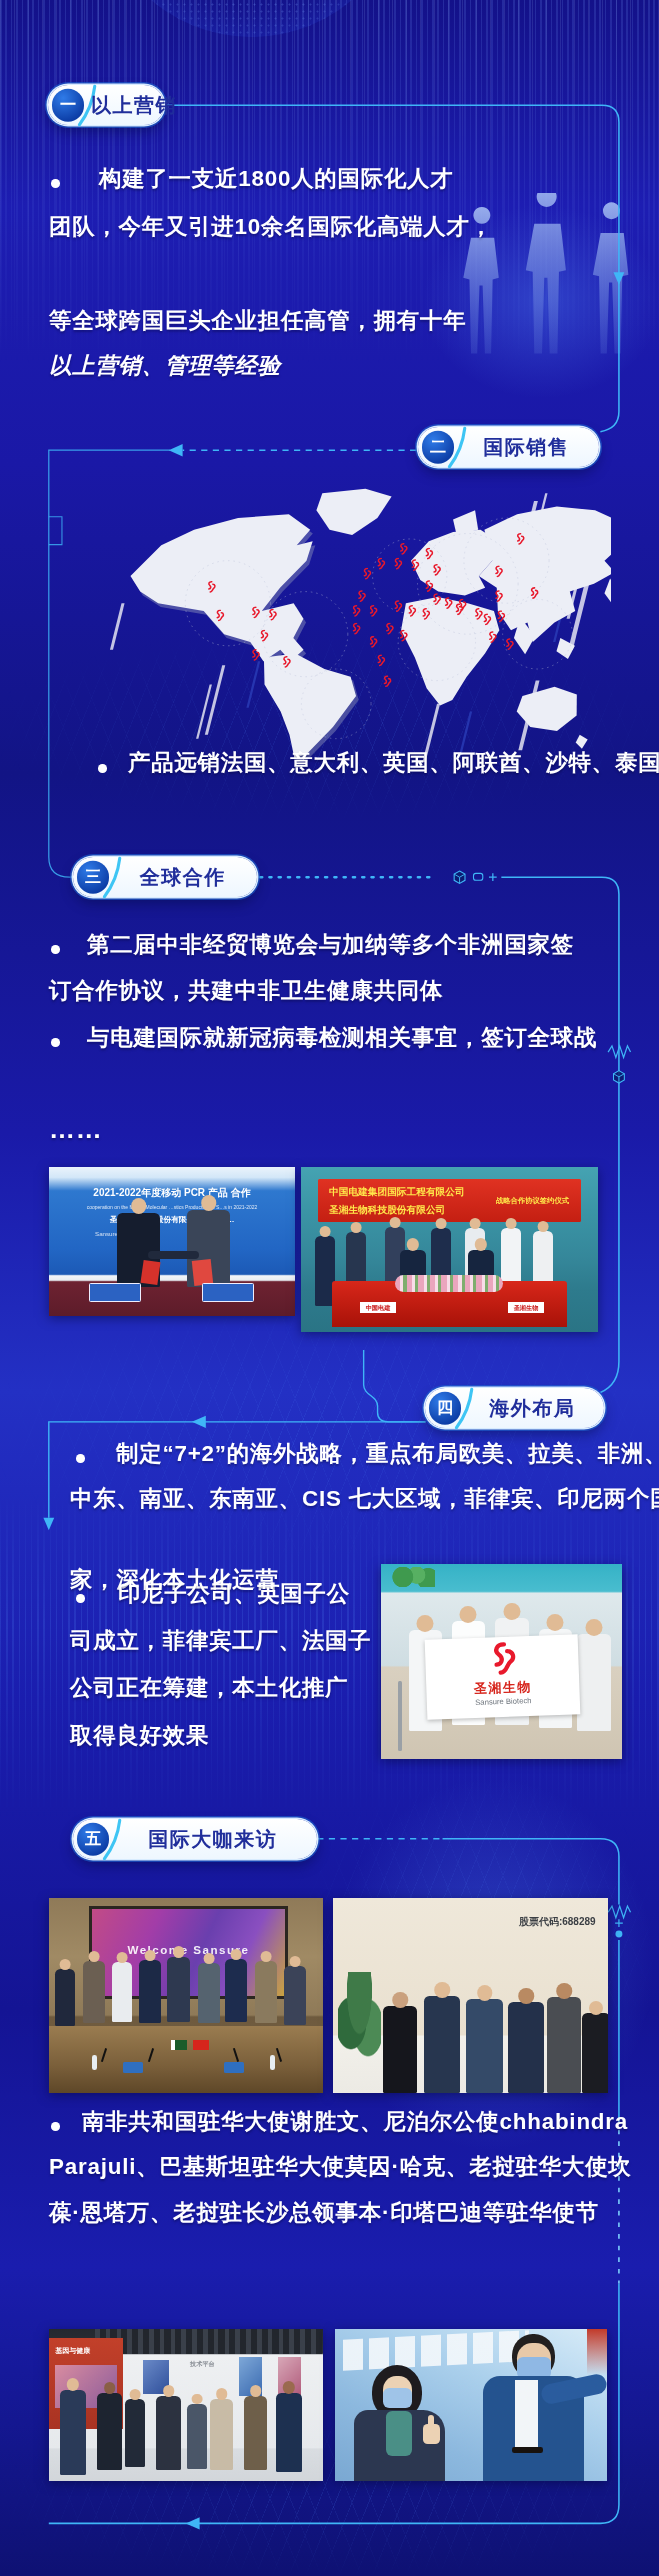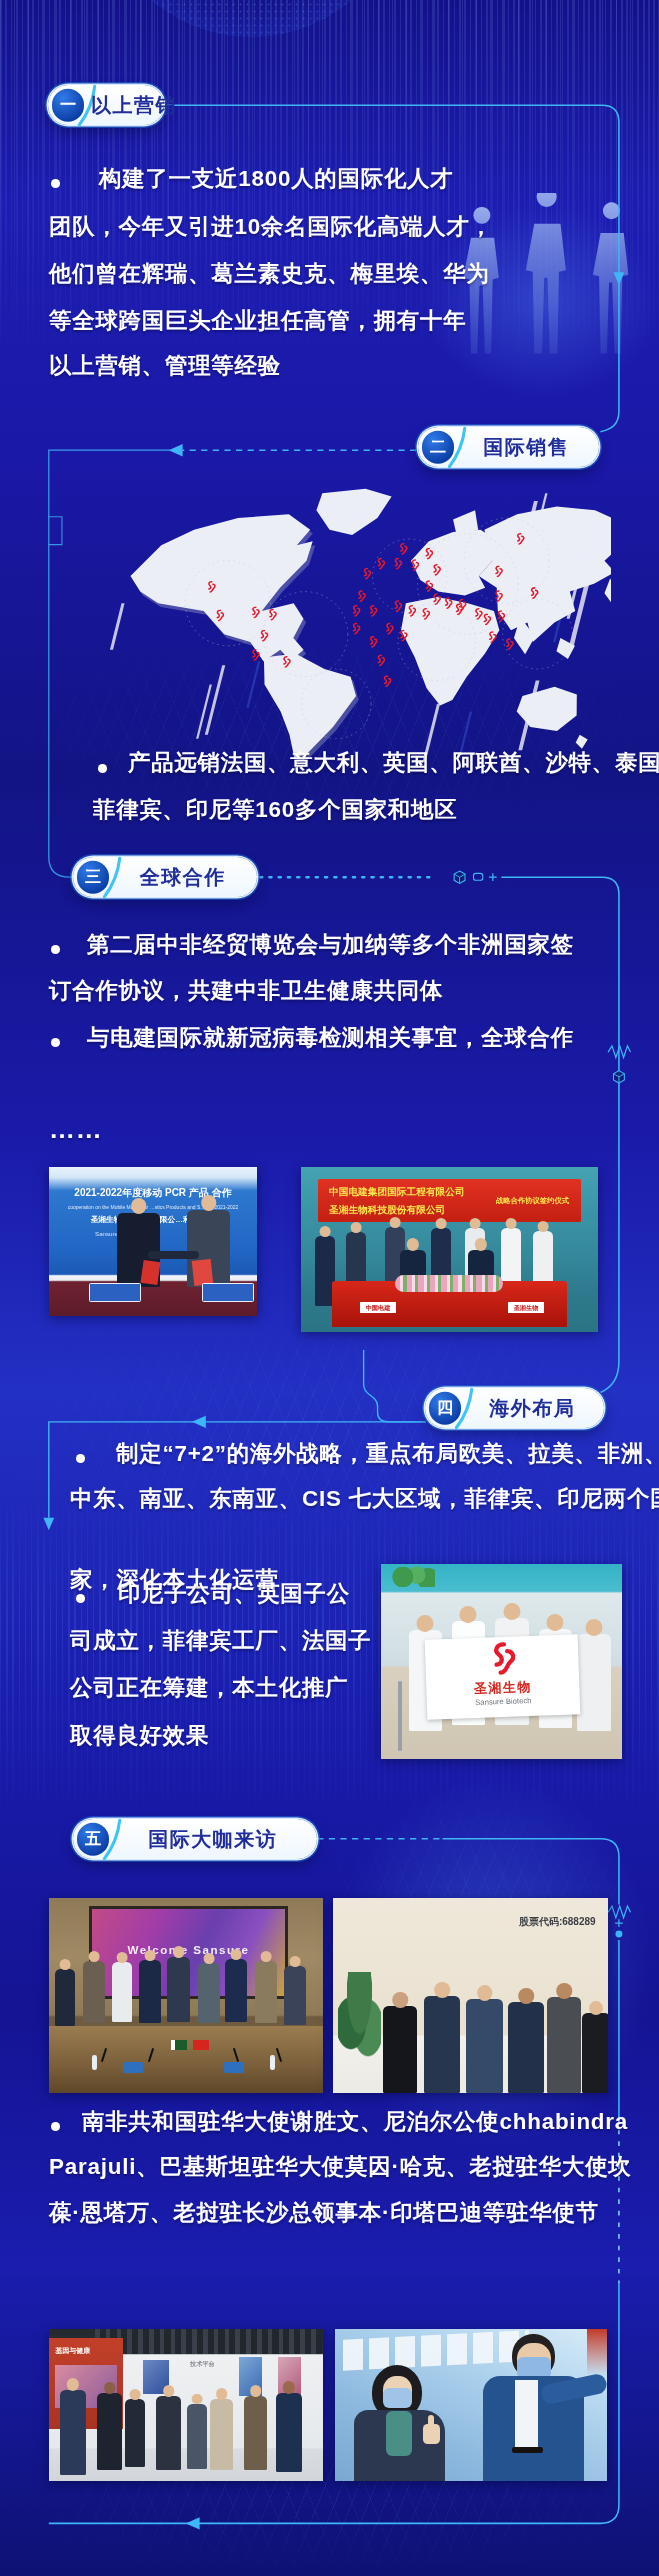--- a/index.html
+++ b/index.html
@@ -116,23 +116,22 @@
   <div class="abs badge" style="left:48px;top:85px;width:116px;">
     <span class="bnum">一</span>
     <svg class="swoosh" viewBox="0 0 28 56">
         <path d="M3 53 C16 36 21 20 23 3" stroke="#3ec5f4" stroke-width="4" fill="none" stroke-linecap="round"></path>
       </svg>
     <span class="btitle">以上营销</span>
   </div>
   <span class="dot" style="left:51px;top:179px;"></span>
   <div class="line" style="left:99px;top:163px;">构建了一支近1800人的国际化人才</div>
   <div class="line" style="left:49px;top:211px;">团队，今年又引进10余名国际化高端人才，</div>
-  <div class="line" style="left:49px;top:258px;">他们曾在辉瑞、葛兰素史克、梅里埃、华为</div>
   <div class="line" style="left:49px;top:305px;">等全球跨国巨头企业担任高管，拥有十年</div>
-  <div class="line" style="left:49px;top:350px;">以上营销、管理等经验</div>
+  <div class="line" style="left:49px;top:350px;font-style:italic;">以上营销、管理等经验</div>
 
   <div class="abs badge" style="left:418px;top:427px;width:181px;">
     <span class="bnum">二</span>
     <svg class="swoosh" viewBox="0 0 28 56">
         <path d="M3 53 C16 36 21 20 23 3" stroke="#3ec5f4" stroke-width="4" fill="none" stroke-linecap="round"></path>
       </svg>
     <span class="btitle">国际销售</span>
   </div>
 
   <div class="abs" style="left:104px;top:487px;width:507px;height:275px;">
@@ -234,37 +233,36 @@
           <use href="#mk" x="210" y="157" width="14" height="16"></use>
           <use href="#mk" x="199" y="184" width="14" height="16"></use>
           <use href="#mk" x="188" y="209" width="14" height="16"></use>
           <use href="#mk" x="228" y="218" width="14" height="16"></use>
         </g>
     </svg>
   </div>
 
   <span class="dot" style="left:98px;top:764px;"></span>
   <div class="line" style="left:128px;top:747px;">产品远销法国、意大利、英国、阿联酋、沙特、泰国、</div>
-  <div class="line" style="left:93px;top:794px;">菲律宾、印尼等160多个国家和地区</div>
 
   <div class="abs badge" style="left:73px;top:857px;width:184px;">
     <span class="bnum">三</span>
     <svg class="swoosh" viewBox="0 0 28 56">
         <path d="M3 53 C16 36 21 20 23 3" stroke="#3ec5f4" stroke-width="4" fill="none" stroke-linecap="round"></path>
       </svg>
     <span class="btitle">全球合作</span>
   </div>
   <span class="dot" style="left:51px;top:945px;"></span>
   <div class="line" style="left:87px;top:929px;">第二届中非经贸博览会与加纳等多个非洲国家签</div>
   <div class="line" style="left:49px;top:975px;">订合作协议，共建中非卫生健康共同体</div>
   <span class="dot" style="left:51px;top:1038px;"></span>
-  <div class="line" style="left:87px;top:1022px;">与电建国际就新冠病毒检测相关事宜，全球合作</div>
+  <div class="line" style="left:87px;top:1022px;">与电建国际就新冠病毒检测相关事宜，签订全球战</div>
   <div class="line" style="left:49px;top:1114px;font-size:26px;">……</div>
 
-  <div class="photo" style="left:49px;top:1167px;width:208px;height:149px;background:linear-gradient(180deg,#eaf3fb 0%,#d3e7f8 7%,#2e78cf 16%,#2266c4 55%,#1c5ab6 72%,#f2f5f9 73%,#e8edf2 76%,#6e2231 77%,#5d1c2a 100%);">
+  <div class="photo" style="left:49px;top:1167px;width:246px;height:149px;background:linear-gradient(180deg,#eaf3fb 0%,#d3e7f8 7%,#2e78cf 16%,#2266c4 55%,#1c5ab6 72%,#f2f5f9 73%,#e8edf2 76%,#6e2231 77%,#5d1c2a 100%);">
     <div class="ptxt" style="left:0;right:0;top:18.6px;text-align:center;color:#fff;font-size:10px;font-weight:700;">2021-2022年度移动 PCR 产品 合作</div>
     <div class="ptxt" style="left:0;right:0;top:37px;text-align:center;color:rgba(255,255,255,.85);font-size:5px;">cooperation on the Mobile Molecular …stics Products and S…s in 2021-2022</div>
     <div class="ptxt" style="left:0;right:0;top:48px;text-align:center;color:#fff;font-size:7.7px;font-weight:700;">圣湘生物科技股份有限公…利亚Sa…</div>
     <div class="ptxt" style="left:46px;top:63px;color:rgba(255,255,255,.8);font-size:6.2px;">Sansure B…</div>
     <div class="fig" style="left:68px;bottom:29px;width:43px;height:74px;--c:#151d2e;--hw:15.5px;--hd:-14.7px;"></div>
     <div class="fig" style="left:138px;bottom:29px;width:43px;height:77px;--c:#3a4558;--hw:15.5px;--hd:-14.7px;"></div>
     <div class="abs" style="left:99px;top:84px;width:51px;height:7.7px;background:#20293c;border-radius:3.9px;"></div>
     <div class="abs" style="left:93px;top:94px;width:17px;height:23px;background:#d6322b;transform:rotate(8deg);"></div>
     <div class="abs" style="left:144px;top:93px;width:18.6px;height:25px;background:#e0483f;transform:rotate(-6deg);"></div>
     <div class="abs" style="left:40px;bottom:14px;width:50px;height:17px;background:#2b62c2;border:1.5px solid #eef;border-radius:1.5px;"></div>

